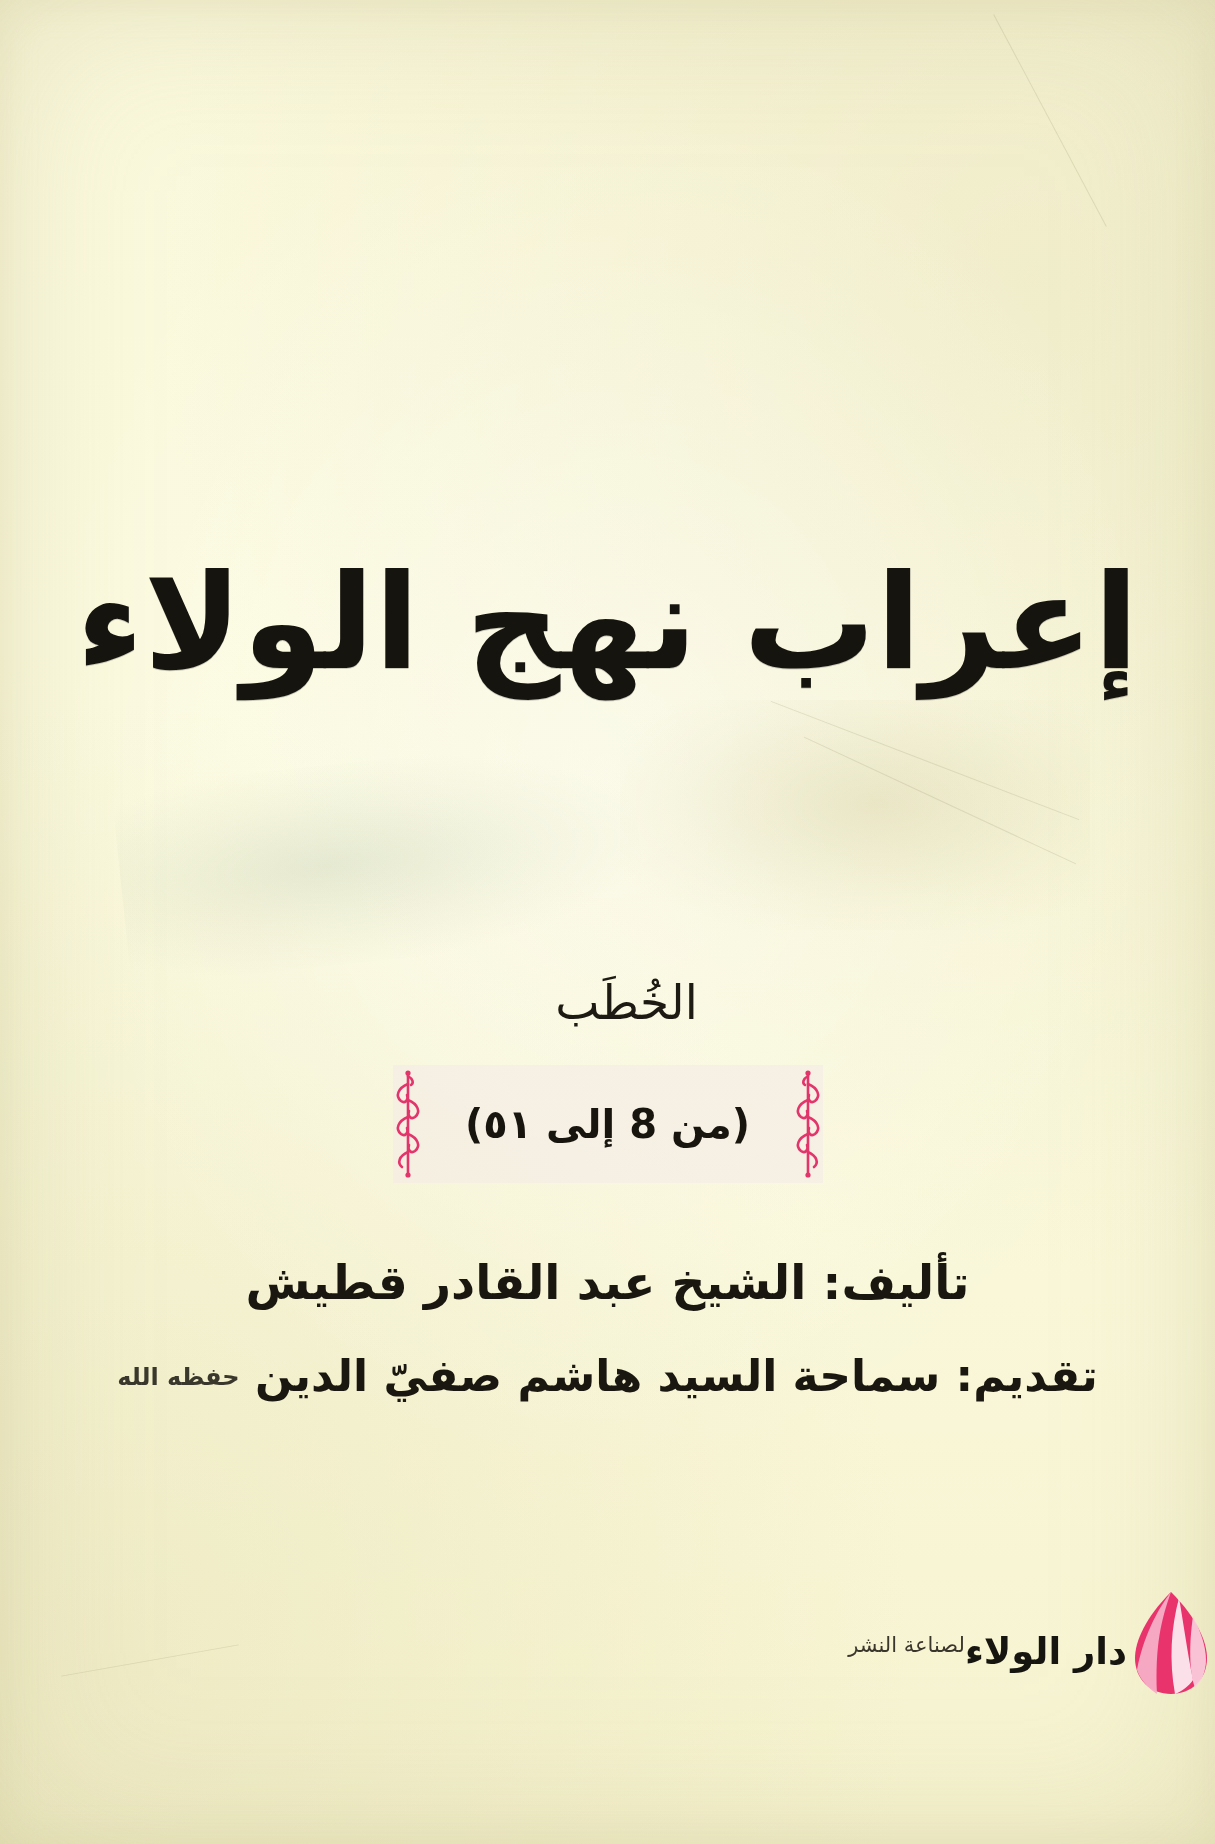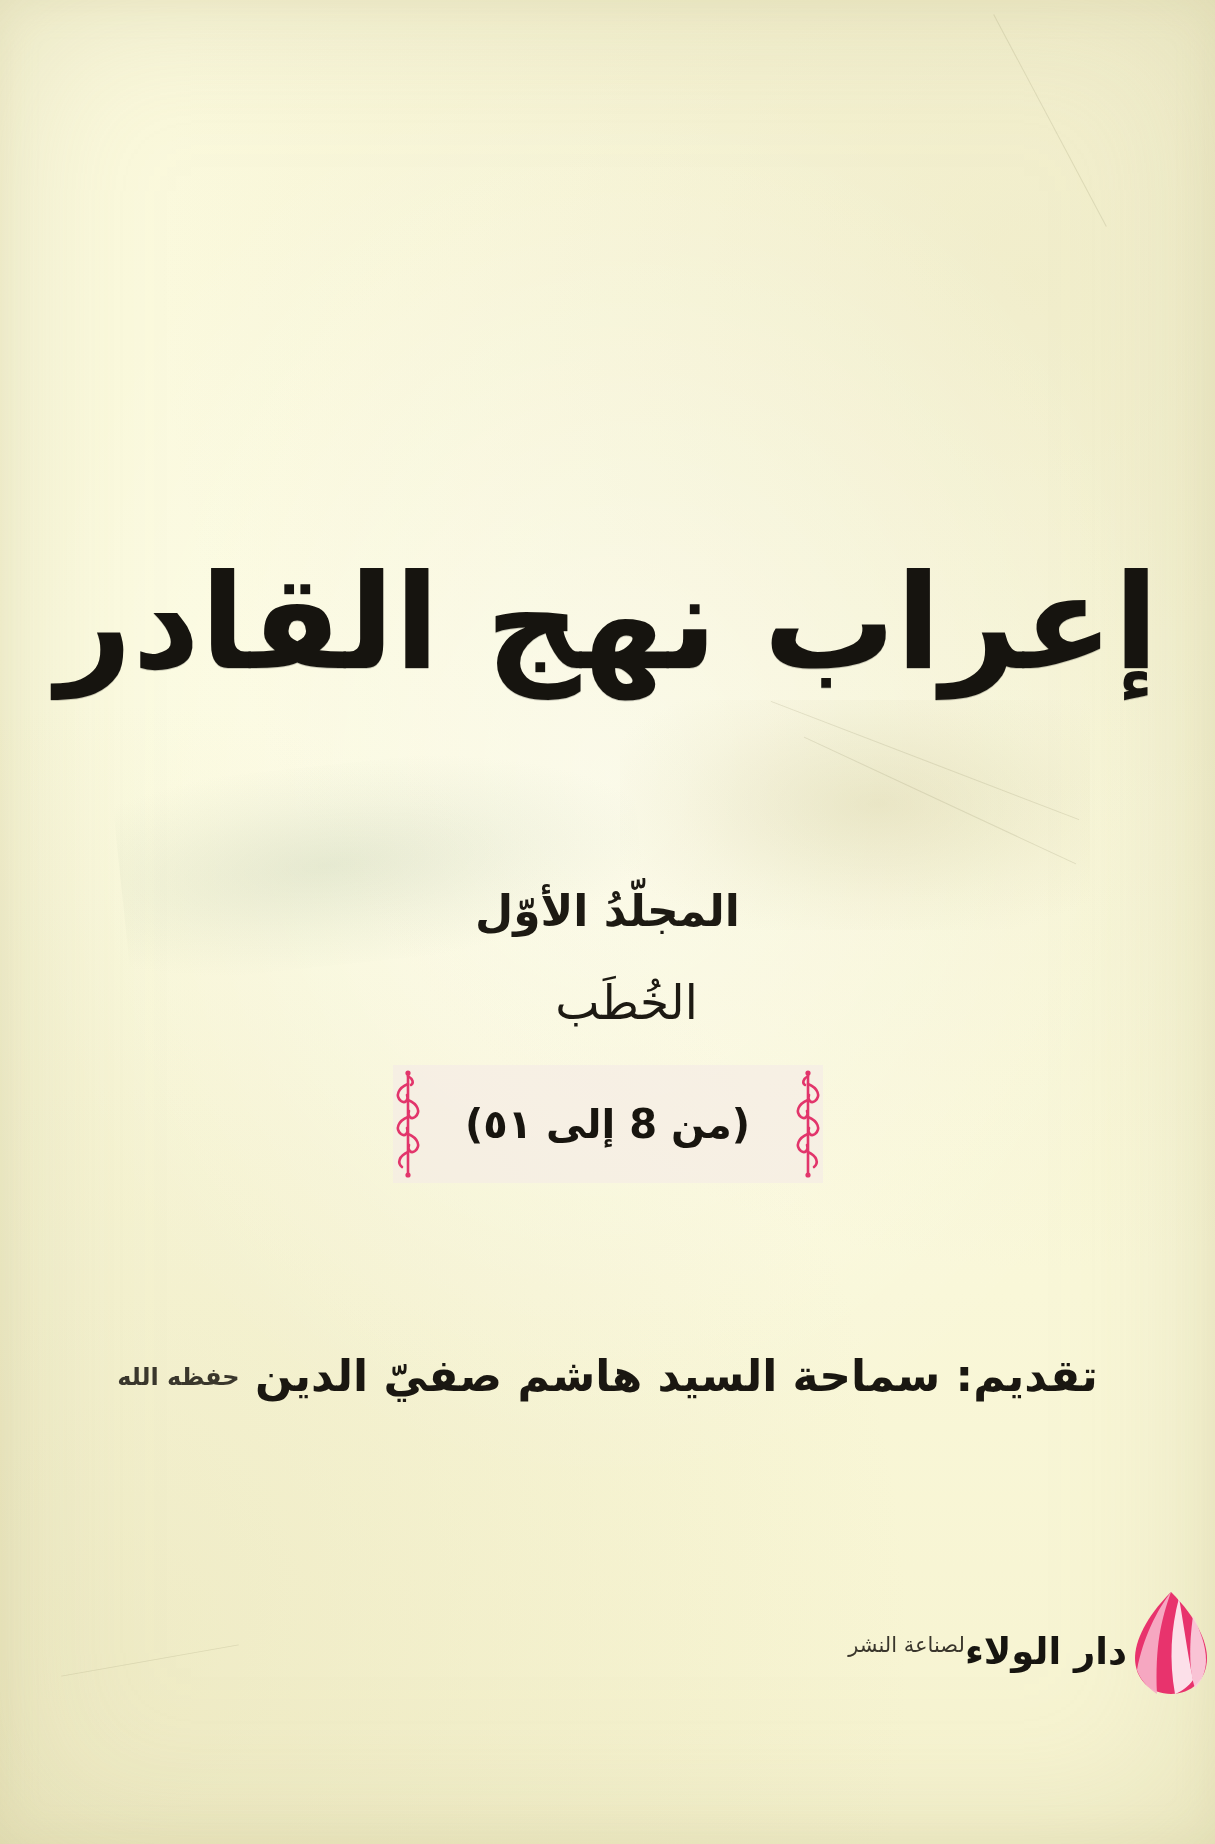--- a/index.html
+++ b/index.html
@@ -191,23 +191,22 @@
 <div class="page"></div>
 <div class="smudge smudge-1"></div>
 <div class="smudge smudge-2"></div>
 <div class="scratch scratch-1"></div>
 <div class="scratch scratch-2"></div>
 <div class="scratch scratch-3"></div>
 <div class="scratch scratch-4"></div>
 
 <div class="content">
 
-  <div class="title-main">إعراب نهج القادر</div>
-
-  <div class="volume">المجلّدُ الأوّل</div>
+  <div class="title-main">إعراب نهج الولاء</div>
+
 
   <div class="section">الخُطَب</div>
 
   <div class="range-band">
     <span class="ornament right">
       <svg viewBox="0 0 34 108" width="34" height="108" aria-hidden="true">
         <g fill="none" stroke="#e2356b" stroke-width="2.6" stroke-linecap="round">
           <path d="M17 4 C17 28 17 80 17 104"></path>
           <path d="M17 14 C27 18 30 26 24 31 C20 34 16 30 18 25"></path>
           <path d="M17 30 C7 34 4 42 10 47 C14 50 18 46 16 41"></path>
@@ -233,20 +232,21 @@
           <path d="M17 64 C7 68 4 76 10 81 C14 84 18 80 16 75"></path>
           <path d="M17 82 C26 86 28 93 23 97"></path>
           <path d="M17 6 C12 9 11 13 14 15"></path>
         </g>
         <circle cx="17" cy="3" r="2.6" fill="#e2356b"></circle>
         <circle cx="17" cy="105" r="2.6" fill="#e2356b"></circle>
       </svg>
     </span>
   </div>
 
+  <div class="author">تأليف: الشيخ عبد القادر قطيش</div>
 
   <div class="presenter">
     <span>تقديم: سماحة السيد هاشم صفيّ الدين</span>
     <span class="small-honorific">حفظه الله</span>
   </div>
 
   <div class="publisher">
     <div class="logo-mark">
       <svg viewBox="0 0 88 108" width="88" height="108" aria-hidden="true">
         <path d="M44 2 C70 28 80 52 80 68 C80 90 64 104 44 104 C24 104 8 90 8 68 C8 52 18 28 44 2 Z" fill="#e8336d"></path>

